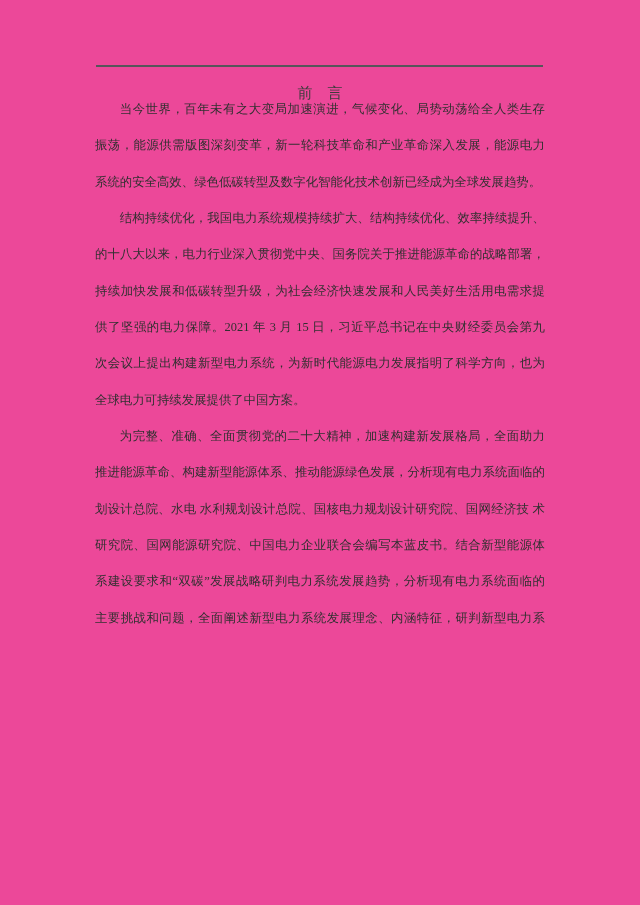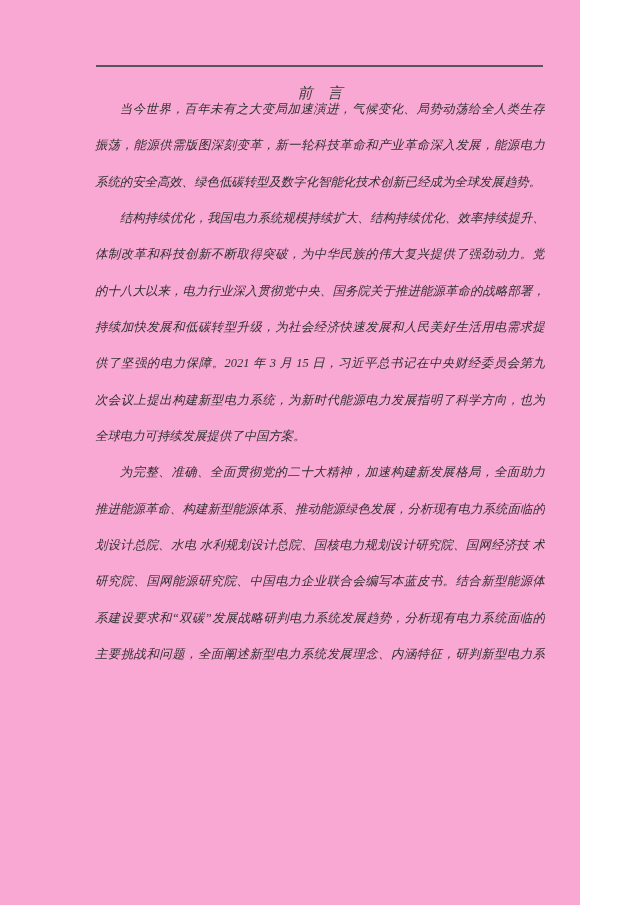--- a/index.html
+++ b/index.html
@@ -1,24 +1,23 @@
 <!DOCTYPE html>
 <html><head>
 <meta charset="utf-8">
 <style>
   html, body { margin: 0; padding: 0; background: #ffffff; }
   .page {
     position: relative;
-    width: 580px;
+    width: 640px;
     height: 905px;
-    background: #f9a8d4;
+    background: #ec4899;
     font-family: "Liberation Serif", "DejaVu Serif", serif;
     color: #303030;
     overflow: hidden;
-    font-style: italic;
   }
   .rule {
     position: absolute;
     left: 96px;
     top: 65px;
     width: 447px;
     height: 2px;
     background: #56565a;
   }
   .title {
@@ -54,21 +53,20 @@
 <body>
 
 <div class="page">
   <div class="rule"></div>
   <h1 class="title">前　言</h1>
   <div class="body-block">
       <div class="line first">当今世界，百年未有之大变局加速演进，气候变化、局势动荡给全人类生存</div>
       <div class="line">振荡，能源供需版图深刻变革，新一轮科技革命和产业革命深入发展，能源电力</div>
       <div class="line last">系统的安全高效、绿色低碳转型及数字化智能化技术创新已经成为全球发展趋势。</div>
       <div class="line first">结构持续优化，我国电力系统规模持续扩大、结构持续优化、效率持续提升、</div>
-      <div class="line">体制改革和科技创新不断取得突破，为中华民族的伟大复兴提供了强劲动力。党</div>
       <div class="line">的十八大以来，电力行业深入贯彻党中央、国务院关于推进能源革命的战略部署，</div>
       <div class="line">持续加快发展和低碳转型升级，为社会经济快速发展和人民美好生活用电需求提</div>
       <div class="line">供了坚强的电力保障。2021 年 3 月 15 日，习近平总书记在中央财经委员会第九</div>
       <div class="line">次会议上提出构建新型电力系统，为新时代能源电力发展指明了科学方向，也为</div>
       <div class="line last">全球电力可持续发展提供了中国方案。</div>
       <div class="line first">为完整、准确、全面贯彻党的二十大精神，加速构建新发展格局，全面助力</div>
       <div class="line">推进能源革命、构建新型能源体系、推动能源绿色发展，分析现有电力系统面临的</div>
       <div class="line">划设计总院、水电 水利规划设计总院、国核电力规划设计研究院、国网经济技 术</div>
       <div class="line">研究院、国网能源研究院、中国电力企业联合会编写本蓝皮书。结合新型能源体</div>
       <div class="line">系建设要求和“双碳”发展战略研判电力系统发展趋势，分析现有电力系统面临的</div>

